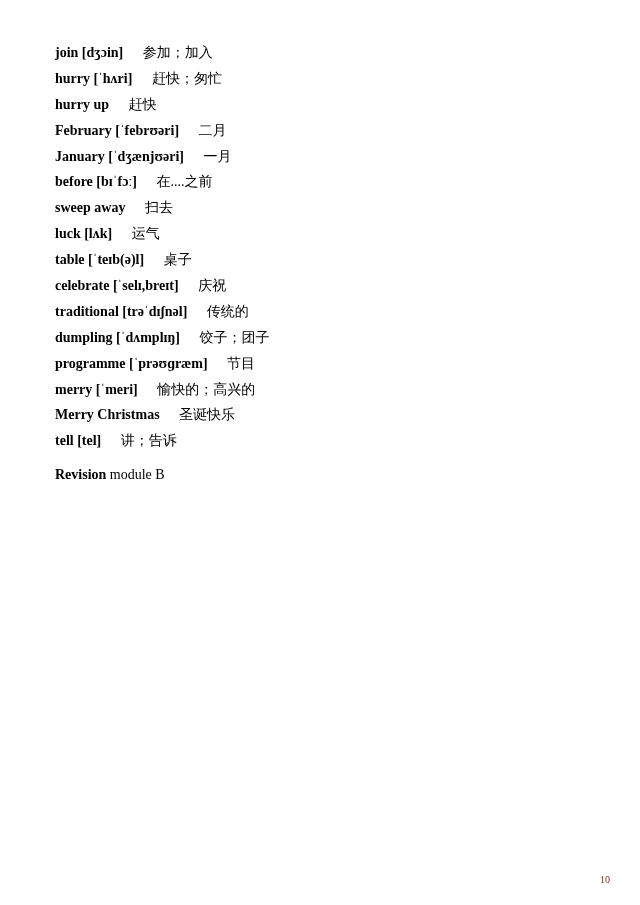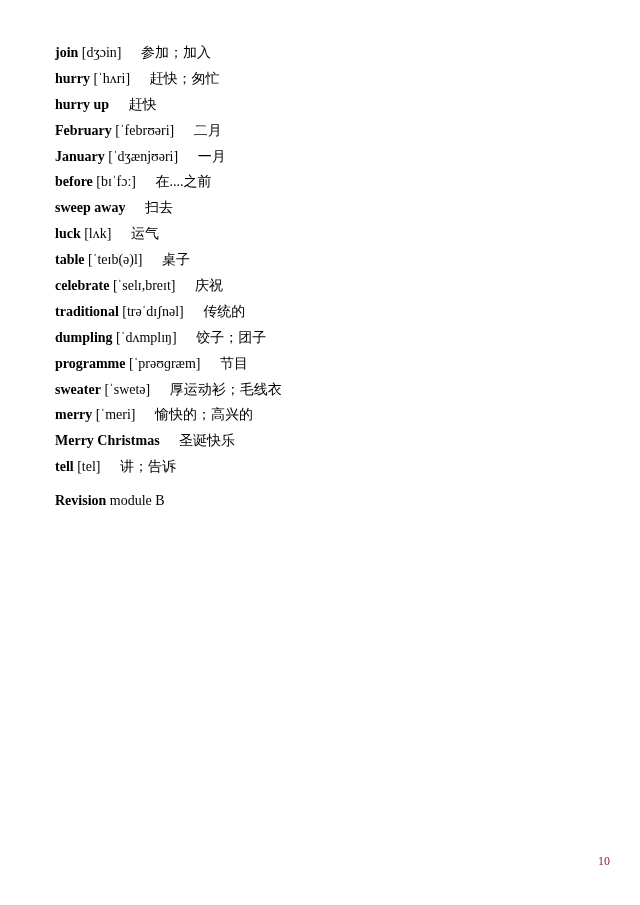--- a/index.html
+++ b/index.html
@@ -26,37 +26,37 @@
     .vocab-entry {
       display: block;
       margin-bottom: 0;
     }
 
     .vocab-entry .word {
       font-weight: bold;
     }
 
     .vocab-entry .pronunciation {
-      font-weight: normal;
+      font-weight: bold;
     }
 
     .vocab-entry .translation {
       font-weight: normal;
       padding-left: 16px;
     }
 
     .section-gap {
       margin-top: 8px;
     }
 
     .page-number {
       position: absolute;
-      bottom: 36px;
+      bottom: 20px;
       right: 30px;
-      font-size: 12px;
+      font-size: 10px;
       color: #7f1d1d;
     }
 
     .merry-christmas-entry {
       font-weight: bold;
     }
 
     .revision-label {
       font-weight: bold;
     }
@@ -112,23 +112,20 @@
   </div>
 
   <div class="vocab-entry">
     <span class="word">dumpling</span><span class="pronunciation"> [ˈdʌmplɪŋ]</span><span class="translation"> 饺子；团子</span>
   </div>
 
   <div class="vocab-entry">
     <span class="word">programme</span><span class="pronunciation"> [ˈprəʊɡræm]</span><span class="translation"> 节目</span>
   </div>
 
-  <div class="vocab-entry">
-    <span class="word">sweater</span><span class="pronunciation"> [ˈswetə]</span><span class="translation"> 厚运动衫；毛线衣</span>
-  </div>
 
 
 
 
   <div class="vocab-entry">
     <span class="word">merry</span><span class="pronunciation"> [ˈmeri]</span><span class="translation"> 愉快的；高兴的</span>
   </div>
 
   <div class="vocab-entry">
     <span class="word merry-christmas-entry">Merry Christmas</span><span class="translation">  圣诞快乐</span>

